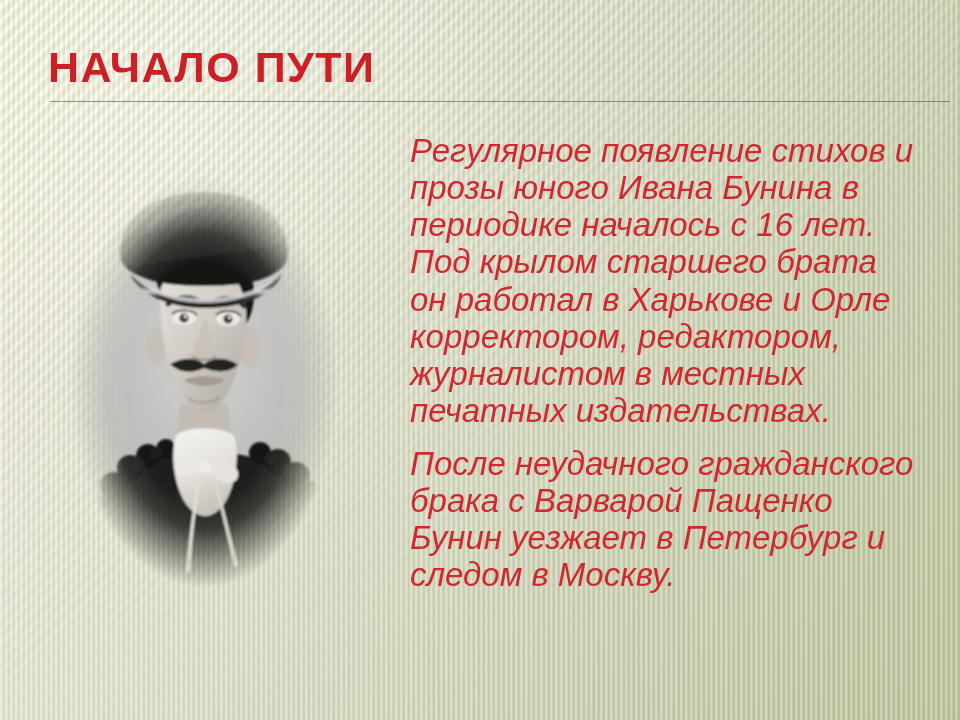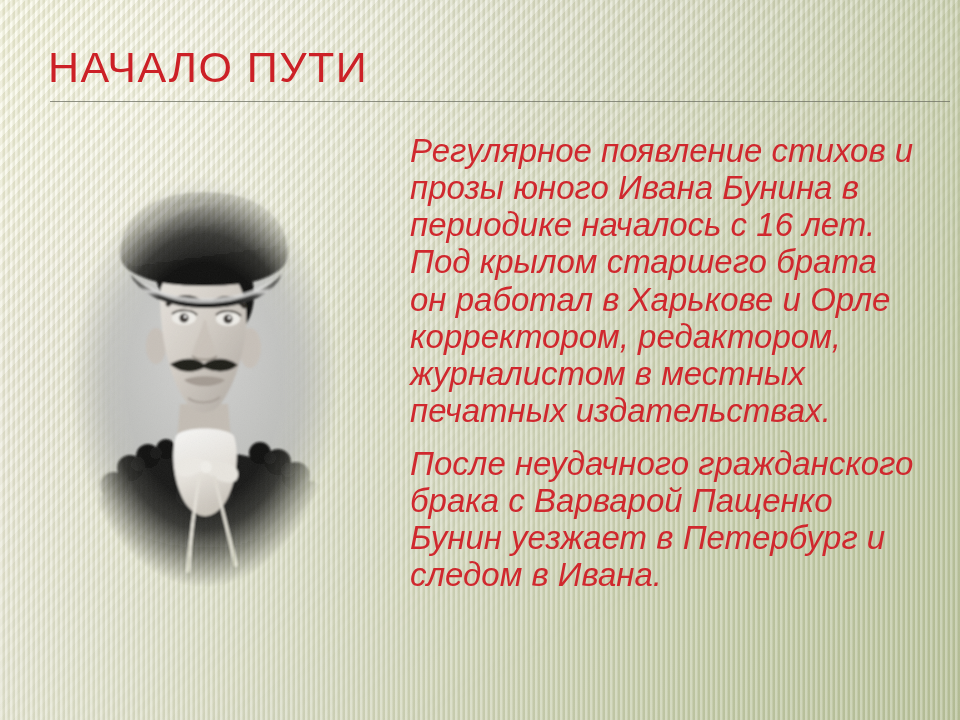--- a/index.html
+++ b/index.html
@@ -63,21 +63,21 @@
     background: radial-gradient(ellipse 560px 420px at 14% 12%, rgba(255,255,240,0.55) 0%, rgba(255,255,240,0) 70%);
     pointer-events: none;
   }
 
   
   #title {
     position: absolute;
     left: 48px;
     top: 46px;
     font-size: 43px;
-    font-weight: normal;
+    font-weight: bold;
     letter-spacing: 1.5px;
     color: #cc2026;
     text-transform: uppercase;
     white-space: nowrap;
     line-height: 1;
     z-index: 6;
   }
 
   #title-rule {
     position: absolute;
@@ -262,16 +262,16 @@
                  C 200 124, 176 134, 146 135 C 114 136, 90 127, 78 114 Z" fill="#e2e2e2" opacity="0.82"></path>
       </g>
 
       <rect x="0" y="0" width="280" height="428" filter="url(#grain)" fill="none" opacity="0.5"></rect>
       <rect x="0" y="0" width="280" height="428" fill="#6b6658" opacity="0.05"></rect>
     </svg>
   </div>
 
   <div id="body-text">
     <p>Регулярное появление стихов и прозы юного Ивана Бунина в периодике началось с 16 лет. Под крылом старшего брата он работал в Харькове и Орле корректором, редактором, журналистом в местных печатных издательствах.</p>
-    <p>После неудачного гражданского брака с Варварой Пащенко Бунин уезжает в Петербург и следом в Ивана.</p>
+    <p>После неудачного гражданского брака с Варварой Пащенко Бунин уезжает в Петербург и следом в Москву.</p>
   </div>
 
 </div>
 
 </body></html>

